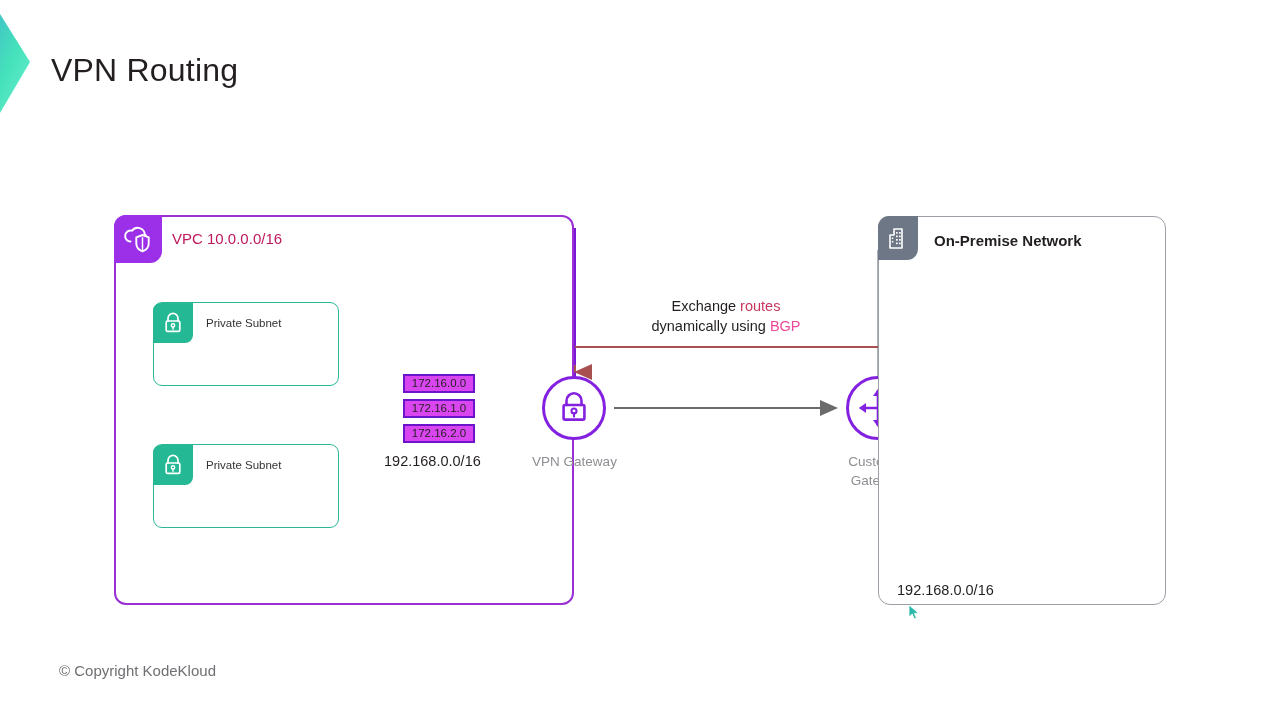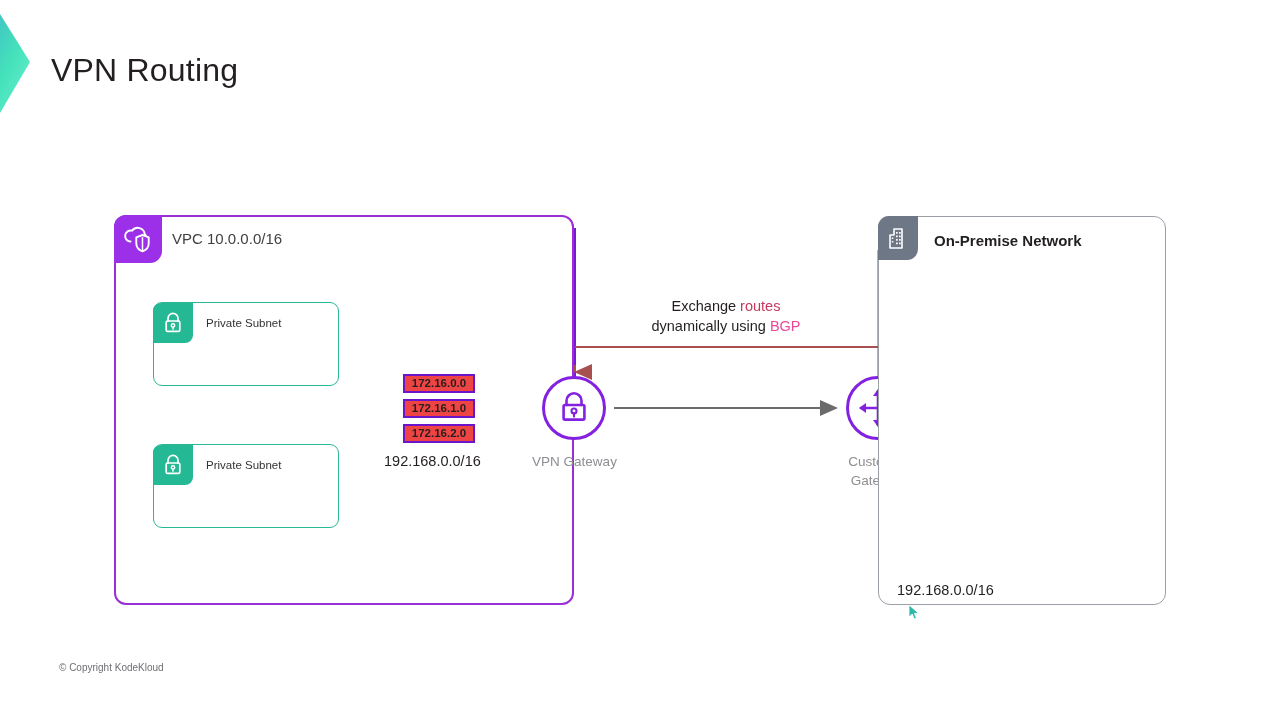--- a/index.html
+++ b/index.html
@@ -29,21 +29,21 @@
     border:2px solid #9b2fd6;border-radius:12px;background:#fff;
     box-sizing:border-box;
   }
   .vpc-icon{
     position:absolute;left:114px;top:215px;width:48px;height:48px;
     background:#9b30e8;border-radius:12px 0 12px 0;
     display:flex;align-items:center;justify-content:center;
   }
   .vpc-label{
     position:absolute;left:172px;top:230px;
-    font-size:15px;color:#404040;white-space:nowrap;
+    font-size:15px;color:#be185d;white-space:nowrap;
   }
 
   
   .subnet{
     position:absolute;width:186px;height:84px;
     border:1.6px solid #2bb897;border-radius:9px;background:#fff;
     box-sizing:border-box;
   }
   .subnet-1{left:153px;top:302px;}
   .subnet-2{left:153px;top:444px;}
@@ -55,22 +55,22 @@
   .si-2{left:153px;top:445px;}
   .subnet-label{
     position:absolute;font-size:11.5px;color:#333;white-space:nowrap;
   }
   .sl-1{left:206px;top:317px;}
   .sl-2{left:206px;top:459px;}
 
   
   .route-box{
     position:absolute;left:403px;width:72px;height:19px;
-    border:2.6px solid #6b14c9;background:#ef4444;box-sizing:border-box;
-    display:flex;align-items:center;justify-content:center;font-weight:bold;
+    border:2.6px solid #6b14c9;background:#d946ef;box-sizing:border-box;
+    display:flex;align-items:center;justify-content:center;
   }
   .rb-1{top:374px;}
   .rb-2{top:399px;}
   .rb-3{top:424px;}
   .route-box span{font-size:11.5px;color:#231f20;line-height:1;}
   .route-cidr{
     position:absolute;left:384px;top:453px;
     font-size:14.5px;color:#231f20;white-space:nowrap;
   }
 
@@ -116,21 +116,21 @@
   }
   .bgp-note .hl-routes{color:#c8365e;}
   .bgp-note .hl-bgp{color:#ec4899;}
 
   
   #wires{position:absolute;left:0;top:0;width:1280px;height:720px;pointer-events:none;}
 
   
   .footer{
     position:absolute;left:59px;top:662px;
-    font-size:10px;color:#6f6f74;white-space:nowrap;
+    font-size:15px;color:#6f6f74;white-space:nowrap;
   }
 
   
   .cursor{position:absolute;left:908px;top:604px;width:14px;height:17px;}
 </style>
 </head>
 <body>
 
 <div id="stage">
 

